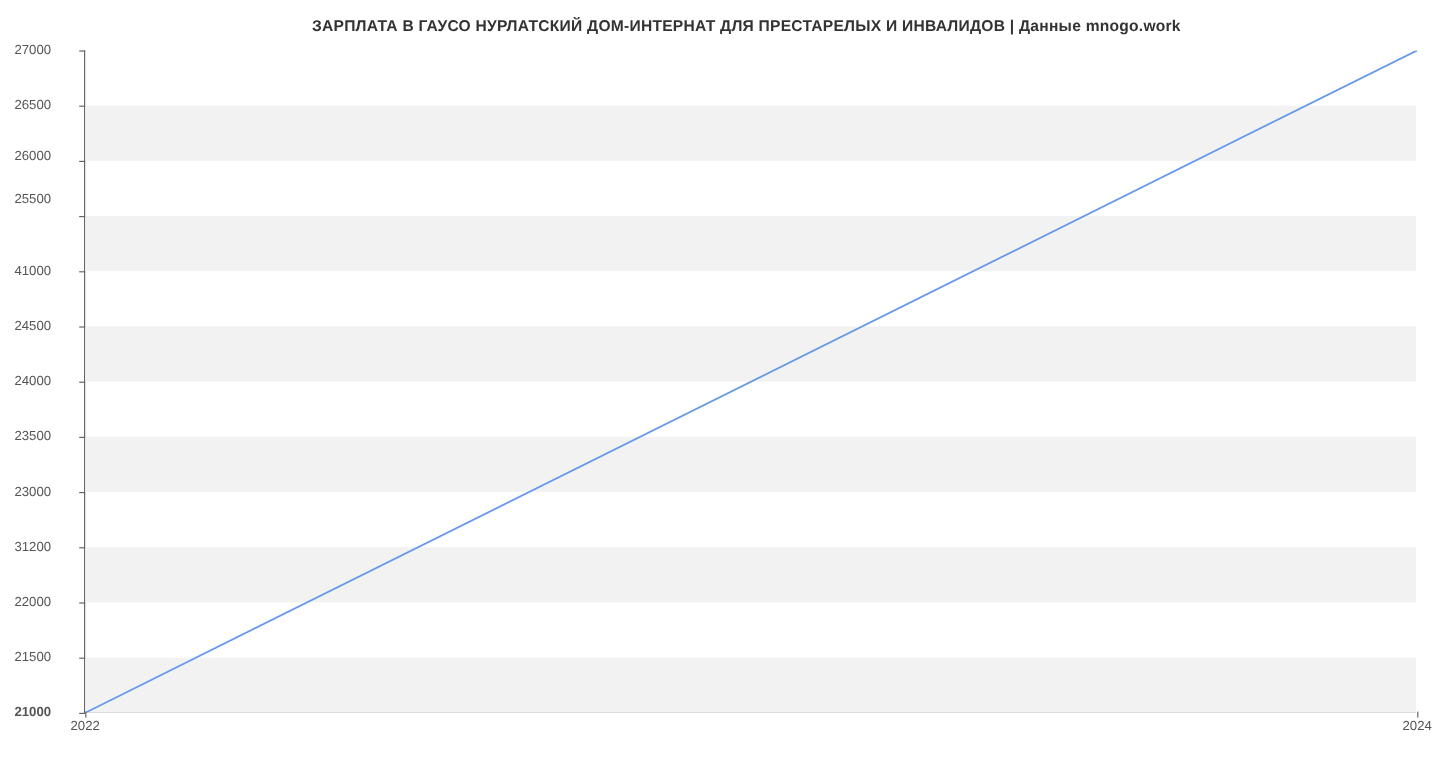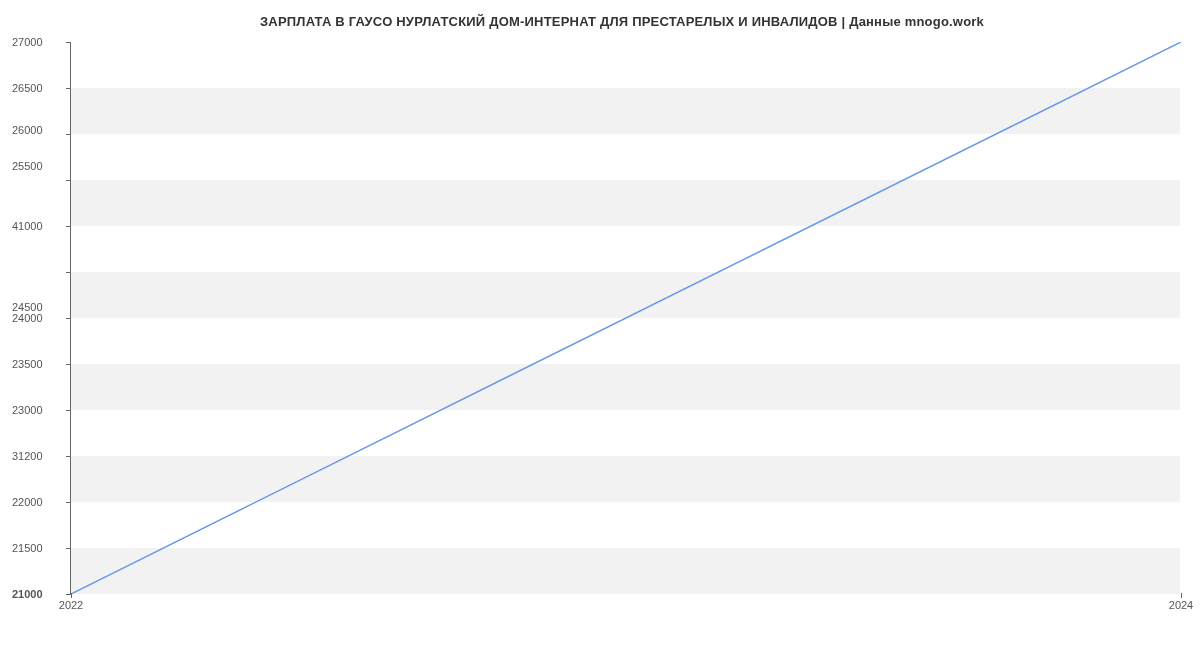--- a/index.html
+++ b/index.html
@@ -103,21 +103,21 @@
       <div class="y-tick-label" style="top: 460px;">22000</div>
       <div class="y-tick-mark" style="top: 460px;"></div>
       <div class="y-tick-label" style="top: 414px;">31200</div>
       <div class="y-tick-mark" style="top: 414px;"></div>
       <div class="y-tick-label" style="top: 368px;">23000</div>
       <div class="y-tick-mark" style="top: 368px;"></div>
       <div class="y-tick-label" style="top: 322px;">23500</div>
       <div class="y-tick-mark" style="top: 322px;"></div>
       <div class="y-tick-label" style="top: 276px;">24000</div>
       <div class="y-tick-mark" style="top: 276px;"></div>
-      <div class="y-tick-label" style="top: 230px; margin-top: 35px;">24500</div>
+      <div class="y-tick-label" style="top: 230px;">24500</div>
       <div class="y-tick-mark" style="top: 230px;"></div>
       <div class="y-tick-label" style="top: 184px;">41000</div>
       <div class="y-tick-mark" style="top: 184px;"></div>
       <div class="y-tick-label" style="top: 124px;">25500</div>
       <div class="y-tick-mark" style="top: 138px;"></div>
       <div class="y-tick-label" style="top: 88px;">26000</div>
       <div class="y-tick-mark" style="top: 92px;"></div>
       <div class="y-tick-label" style="top: 46px;">26500</div>
       <div class="y-tick-mark" style="top: 46px;"></div>
       <div class="y-tick-label" style="top: 0px;">27000</div>

